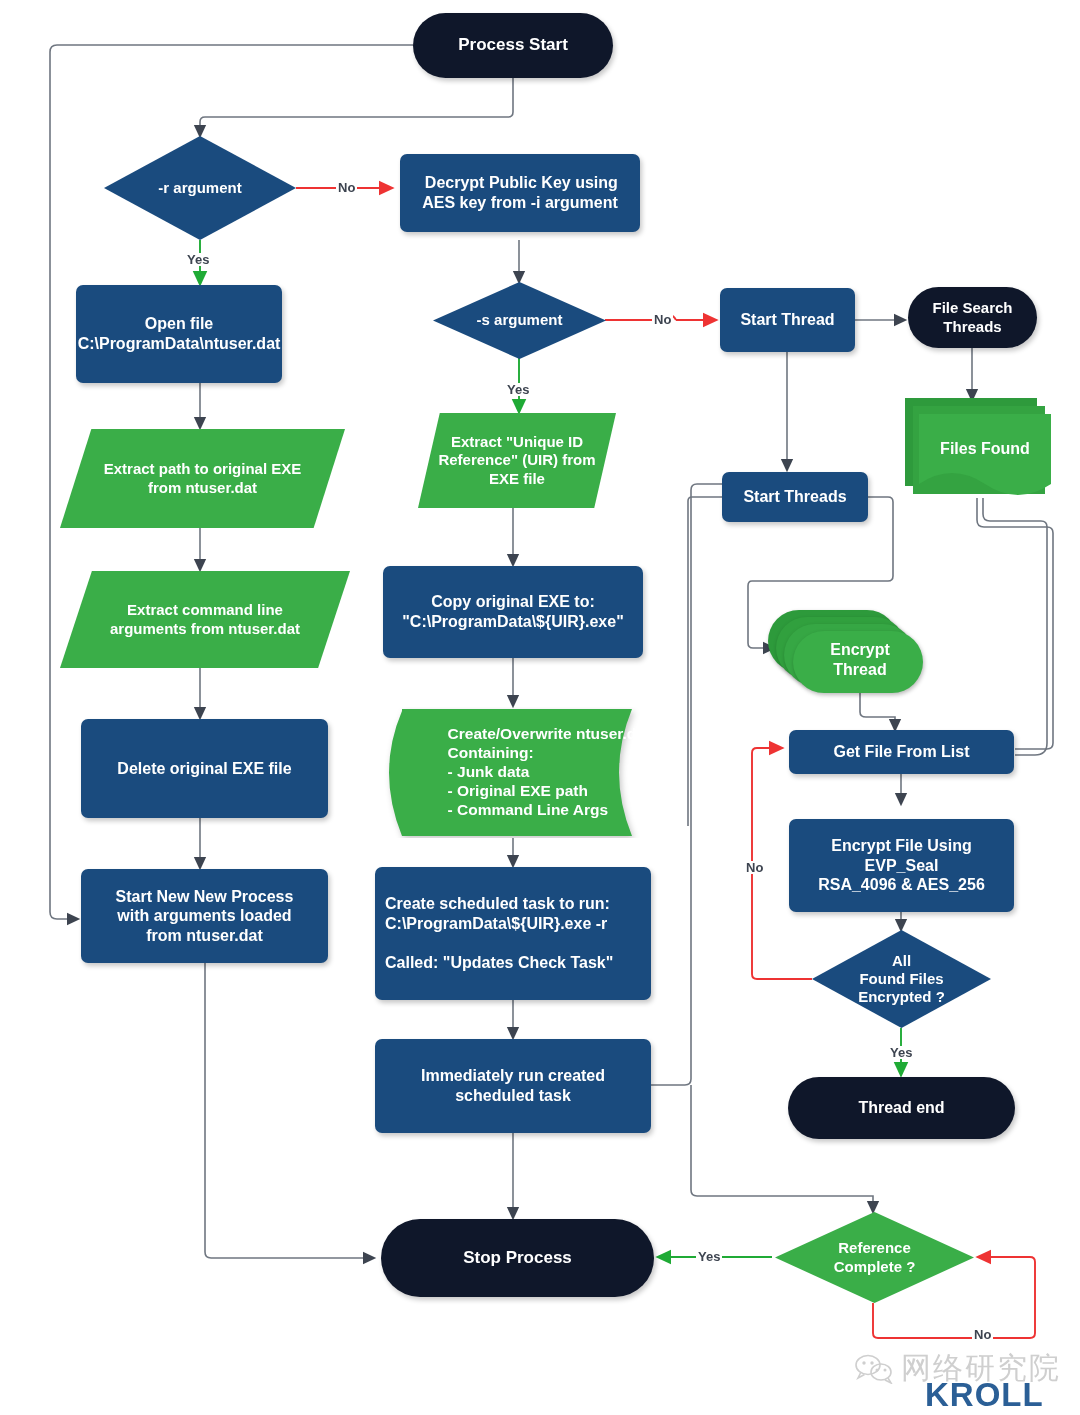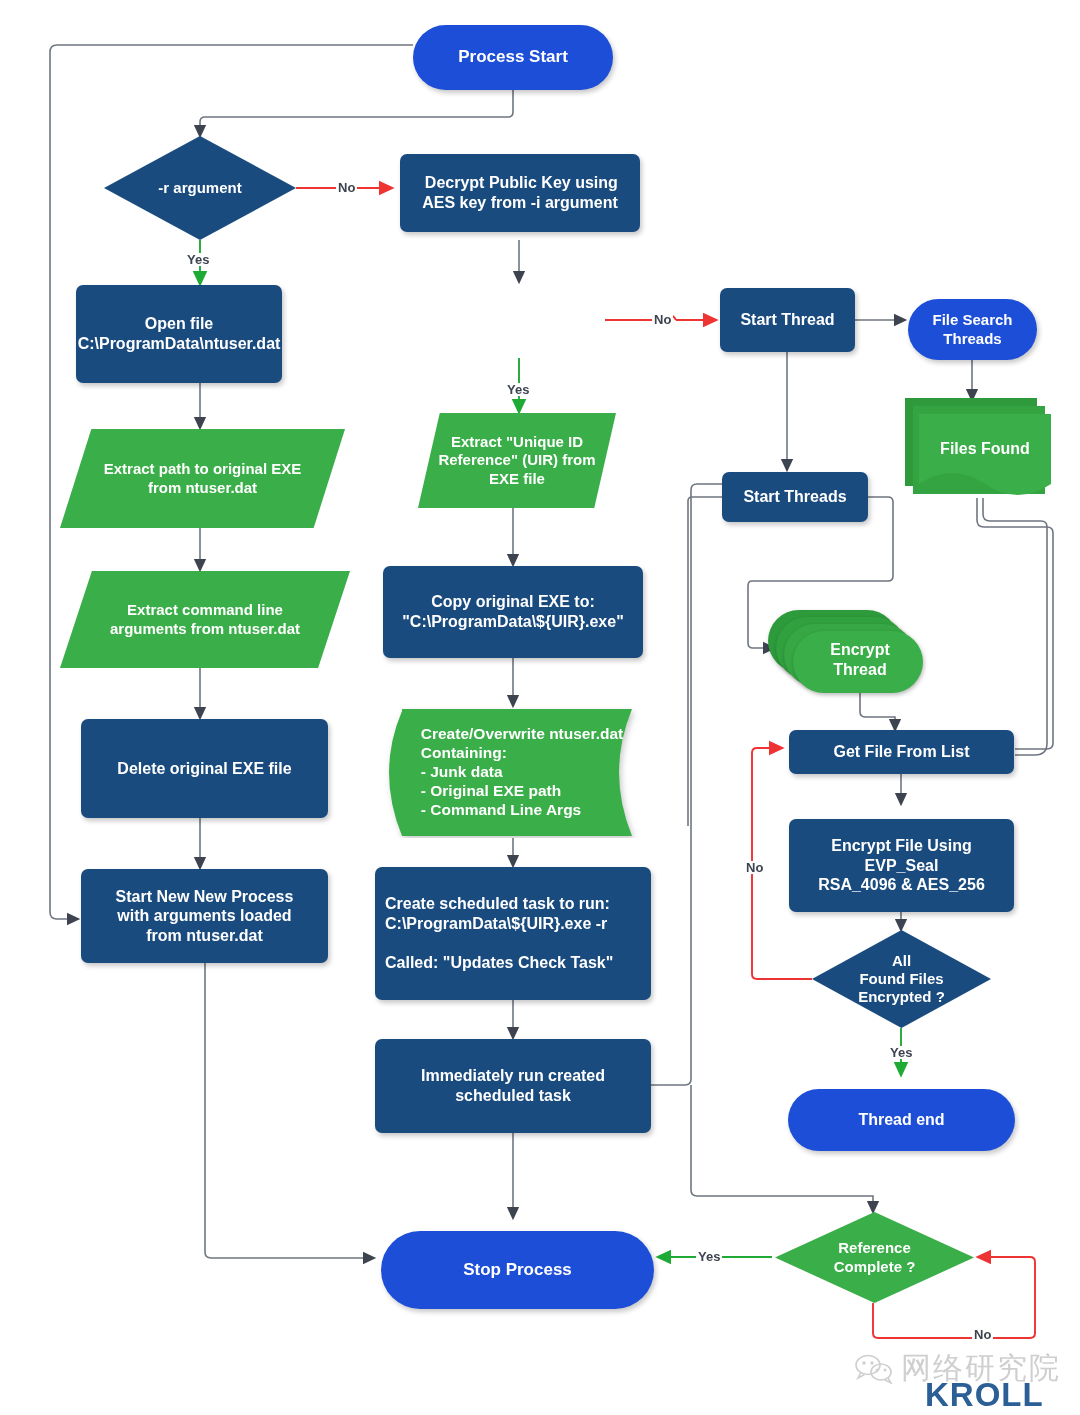--- a/index.html
+++ b/index.html
@@ -5,33 +5,33 @@
   html,body{margin:0;padding:0;background:#ffffff;}
   body{font-family:"Liberation Sans","DejaVu Sans",sans-serif;}
   #canvas{position:relative;width:1080px;height:1415px;background:#ffffff;overflow:hidden;}
   #edges{position:absolute;left:0;top:0;width:1080px;height:1415px;}
   .node{position:absolute;box-sizing:border-box;display:flex;align-items:center;justify-content:center;
         text-align:center;color:#ffffff;font-weight:bold;line-height:1.22;z-index:5;}
   .node .txt{position:relative;z-index:3;white-space:pre-line;padding:0 6px;}
   
   .proc{background:#1a4b7e;border-radius:7px;box-shadow:2px 3px 5px rgba(0,0,0,.22);}
   
-  .term{background:#1d4ed8;border-radius:999px;box-shadow:2px 3px 5px rgba(0,0,0,.22);margin-top:12px;}
+  .term{background:#0f172a;border-radius:999px;box-shadow:2px 3px 5px rgba(0,0,0,.22);}
   
   .dec{background:transparent;box-shadow:none;}
   .dec .dia{position:absolute;left:0;top:0;width:100%;height:100%;
       clip-path:polygon(50% 0,100% 50%,50% 100%,0 50%);filter:drop-shadow(2px 3px 3px rgba(0,0,0,.25));}
   .dec.blue .dia{background:#1a4b7e;}
   .dec.green .dia{background:#3aae48;}
   
   .data{background:transparent;}
   .data .par{position:absolute;left:0;top:0;width:100%;height:100%;background:#3aae48;
       clip-path:polygon(11% 0,100% 0,89% 100%,0 100%);filter:drop-shadow(2px 3px 3px rgba(0,0,0,.25));}
   
-  .tape{background:transparent;justify-content:center;}
+  .tape{background:transparent;justify-content:flex-end;}
   .tape .sh{position:absolute;left:0;top:0;width:100%;height:100%;}
   
   .pstack{background:transparent;}
   .pstack .pl{position:absolute;border-radius:999px;background:#3aae48;box-shadow:1px 2px 4px rgba(0,0,0,.28);}
   .edge-label{position:absolute;z-index:6;font-size:13px;font-weight:bold;color:#3d4450;
       background:#ffffff;padding:0 2px;line-height:1;}
   .wm{position:absolute;z-index:8;}
   #wm-text{font-family:"Liberation Serif","DejaVu Serif",serif;font-size:30px;color:#cfcfcf;letter-spacing:2px;}
   #kroll{font-family:"Liberation Sans",sans-serif;font-size:33px;font-weight:bold;color:#2b5f96;letter-spacing:1px;}
 </style>
@@ -148,20 +148,24 @@
   <div class="node proc" style="left:400px;top:154px;width:240px;height:78px;font-size:16px;text-align:right;">
     <span class="txt">Decrypt Public Key using
 AES key from -i argument</span>
   </div>
 
   <div class="node proc" style="left:76px;top:285px;width:206px;height:98px;font-size:16px;">
     <span class="txt">Open file
 C:\ProgramData\ntuser.dat</span>
   </div>
 
+  <div class="node dec blue" style="left:433px;top:282px;width:173px;height:77px;font-size:15px;">
+    <span class="dia"></span>
+    <span class="txt">-s argument</span>
+  </div>
 
   <div class="node proc" style="left:720px;top:288px;width:135px;height:64px;font-size:16px;">
     <span class="txt">Start Thread</span>
   </div>
 
   <div class="node term" style="left:908px;top:287px;width:129px;height:61px;font-size:15px;">
     <span class="txt">File Search
 Threads</span>
   </div>
 

